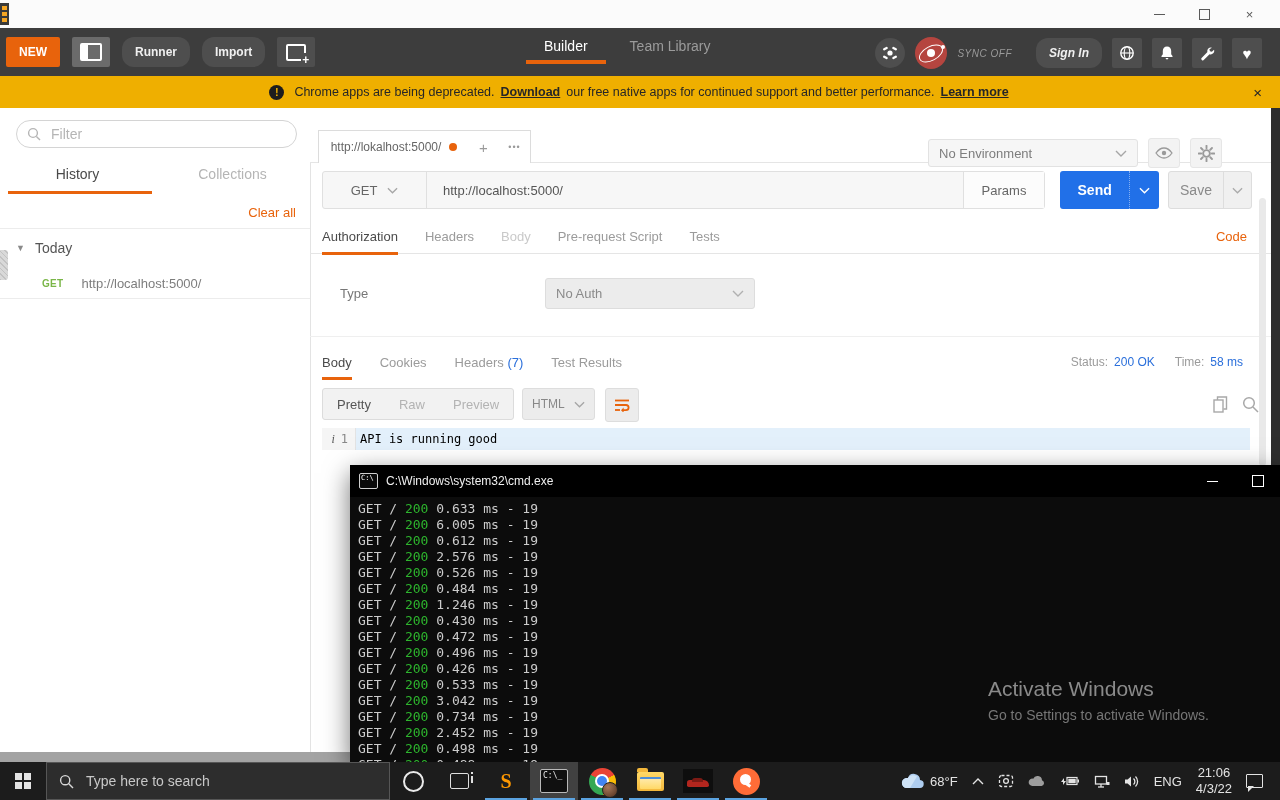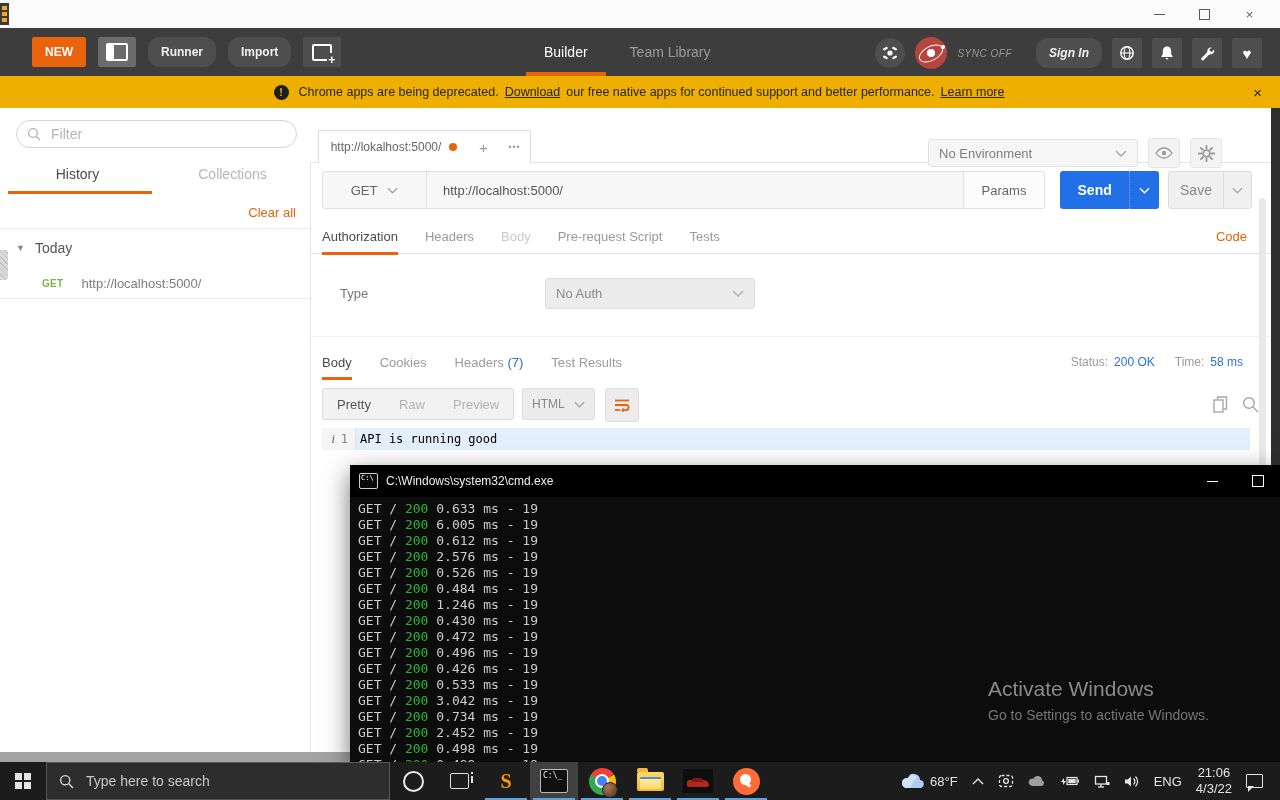--- a/index.html
+++ b/index.html
@@ -9,45 +9,45 @@
   .titlebar{position:absolute;top:0;left:0;width:1280px;height:28px;background:#fbfbfb;}
   .app-badge{position:absolute;left:0;top:3px;width:9px;height:22px;background:#3a3a3a;}
   .app-badge i{position:absolute;left:2px;width:5px;height:4px;background:#f5a623;}
   .app-badge i:nth-child(1){top:3px}.app-badge i:nth-child(2){top:9px}.app-badge i:nth-child(3){top:15px}
   .win-controls{position:absolute;right:8px;top:0;height:28px;display:flex;}
   .win-btn{width:45px;height:28px;display:flex;align-items:center;justify-content:center;color:#5a5a5a;font-size:13px;}
   .glyph-min{width:11px;height:1px;background:#5a5a5a;display:block}
   .glyph-max{width:9px;height:9px;border:1px solid #5a5a5a;display:block}
   
   .appheader{position:absolute;top:28px;left:0;width:1280px;height:48px;background:#3d3d3d;}
-  .hleft{position:absolute;left:32px;top:9px;display:flex;gap:12px;align-items:center;}
+  .hleft{position:absolute;left:6px;top:9px;display:flex;gap:12px;align-items:center;}
   .btn-new{background:#e8630c;color:#fff;font-weight:bold;font-size:12px;padding:0 13px;height:30px;line-height:30px;border-radius:2px;}
   .btn-dark{background:#4e4e4e;color:#f0f0f0;font-size:12px;font-weight:bold;padding:0 13px;height:30px;line-height:30px;border-radius:12px;}
   .btn-icon-dark{background:#4e4e4e;width:38px;height:30px;border-radius:2px;display:flex;align-items:center;justify-content:center;}
   .btn-icon-dark.lit{background:#6b6b6b;}
   .pane-icon{width:18px;height:14px;border:2px solid #fff;border-radius:2px;position:relative;}
   .pane-icon::before{content:'';position:absolute;left:0;top:0;bottom:0;width:6px;background:#fff;}
   .winplus-icon{width:16px;height:13px;border:2px solid #fff;border-radius:2px;position:relative;}
   .winplus-icon::after{content:'+';position:absolute;right:-6px;bottom:-8px;color:#fff;font-size:12px;font-weight:bold;background:#4e4e4e;padding:0 1px;}
   .htabs{position:absolute;left:538px;top:0;height:48px;display:flex;gap:30px;}
-  .htab{height:48px;display:flex;align-items:center;font-size:14px;color:#9b9b9b;position:relative;padding:0 6px;}
+  .htab{height:36px;display:flex;align-items:center;font-size:14px;color:#9b9b9b;position:relative;padding:0 6px;}
   .htab.active{color:#fff;}
   .htab.active::after{content:'';position:absolute;left:-12px;right:-12px;bottom:0;height:4px;background:#e8630c;}
   .hright{position:absolute;right:18px;top:9px;display:flex;gap:10px;align-items:center;font-style:italic;}
   .circ-btn{width:30px;height:30px;border-radius:50%;background:#4e4e4e;display:flex;align-items:center;justify-content:center;}
   .sync-circ{width:32px;height:32px;border-radius:50%;background:#b5453f;display:flex;align-items:center;justify-content:center;position:relative;}
   .sync-circ .orbit{position:absolute;width:24px;height:13px;border:1.5px solid #fff;border-radius:50%;transform:rotate(-28deg);}
   .sync-circ .core{width:8px;height:8px;border-radius:50%;background:#fff;}
   .sync-circ .moon{position:absolute;width:4px;height:4px;border-radius:50%;background:#fff;right:2px;top:8px;}
   .synctext{font-size:10px;color:#9a9a9a;letter-spacing:.5px;margin-right:14px;}
   .icon-btn{width:30px;height:30px;background:#4e4e4e;border-radius:2px;display:flex;align-items:center;justify-content:center;color:#fff;font-size:15px;}
   
   .banner{position:absolute;top:76px;left:0;width:1280px;height:32px;background:#efaf00;display:flex;align-items:center;justify-content:center;font-size:12.5px;color:#262626;}
   .banner .warn{width:15px;height:15px;border-radius:50%;background:#1d1d1d;color:#efaf00;font-weight:bold;font-size:11px;display:flex;align-items:center;justify-content:center;margin-right:8px;}
-  .banner u{margin:0 4px;cursor:pointer;}
+  .banner u{margin:0 4px;cursor:pointer;font-weight:bold;}
   .banner .b-close{position:absolute;right:16px;top:0;height:32px;display:flex;align-items:center;font-size:15px;color:#262626;}
   .banner span{margin:0 2px;}
   
   .main{position:absolute;top:108px;left:0;width:1271px;height:654px;background:#fff;}
   .win-bottom{position:absolute;left:0;bottom:0;width:100%;height:10px;background:#a3a3a3;}
   .right-strip{position:absolute;top:108px;left:1271px;width:9px;height:357px;background:#2e2e2e;}
   
   .sidebar{position:absolute;top:0;left:0;width:310px;height:644px;border-right:1px solid #e3e3e3;background:#fff;}
   .filter-wrap{position:absolute;left:16px;top:12px;width:281px;height:28px;border:1px solid #d4d4d4;border-radius:15px;display:flex;align-items:center;padding:0 10px;box-sizing:border-box;gap:8px;}
   .filter-wrap input{border:0;outline:0;flex:1;font-size:14px;color:#555;font-family:inherit;background:transparent;}

